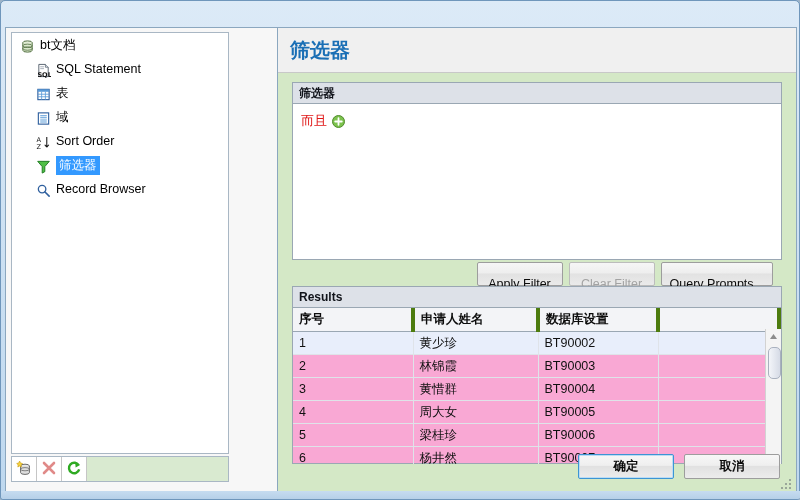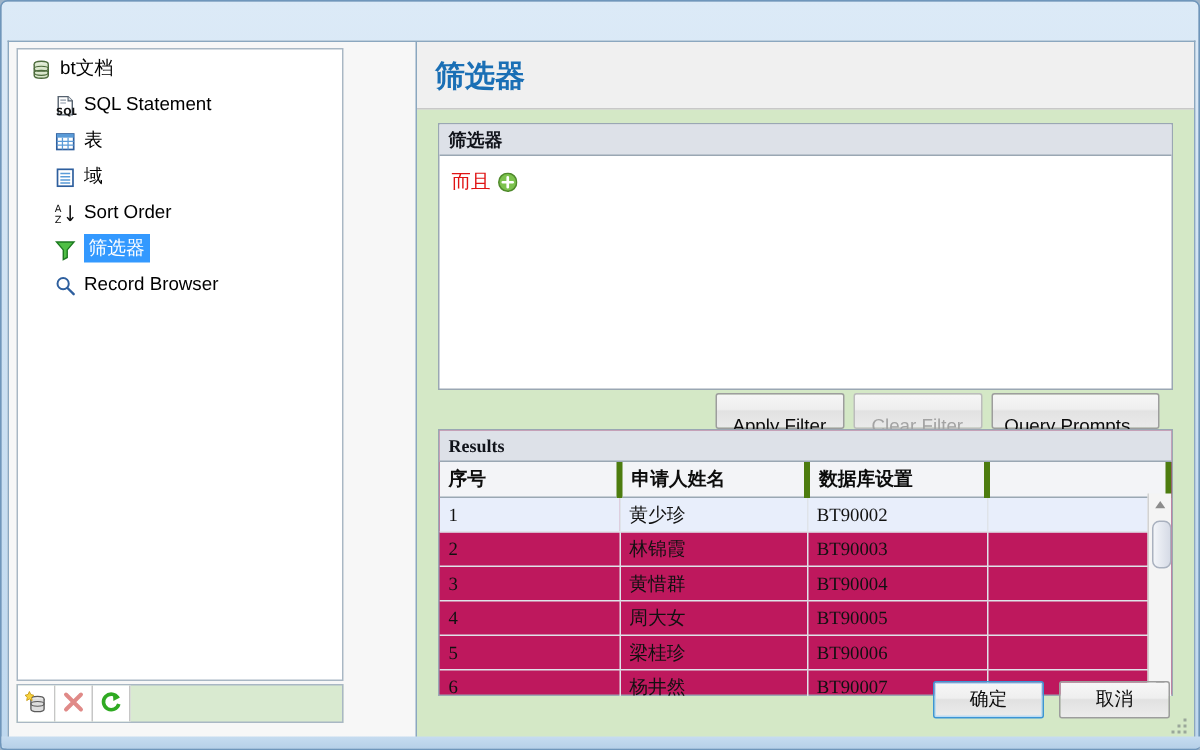--- a/index.html
+++ b/index.html
@@ -129,21 +129,21 @@
     background:linear-gradient(180deg,#f6f6f6 0%,#eeeeee 45%,#e2e2e2 50%,#eaeaea 100%);
     border:1px solid #9d9d9d;border-radius:2px;
     cursor:pointer;padding:10px 8px;
   }
   .btn.disabled{color:#a3a3a3;border-color:#bcbcbc;cursor:default;}
   .btn u{text-decoration:underline;}
   
   .results{
     position:absolute;left:14px;top:258px;right:14px;height:178px;
     box-sizing:border-box;
-    background:#be185d;border:1px solid #9aa7b3;font-family:Liberation Serif, serif;
+    background:#f9a8d4;border:1px solid #9aa7b3;
   }
   .res-header{
     height:20px;line-height:20px;
     background:#dde1e8;border-bottom:1px solid #9aa7b3;
     padding-left:6px;font-weight:bold;font-size:12px;color:#10131a;
   }
   .grid-wrap{position:relative;height:156px;overflow:hidden;}
   table.grid{border-collapse:collapse;width:100%;table-layout:fixed;}
   table.grid th{
     height:21px;background:#f3f4f7;
@@ -169,24 +169,24 @@
   .vs-thumb{
     position:absolute;left:2px;top:18px;width:11px;height:30px;
     background:linear-gradient(90deg,#f3f5f9,#d6dbe6);
     border:1px solid #a9b1bf;border-radius:5px;cursor:pointer;
   }
   
   .dlg-buttons{
     position:absolute;right:16px;bottom:14px;display:flex;gap:10px;
   }
   .dbtn{
-    width:74px;height:25px;line-height:23px;text-align:center;
+    width:96px;height:25px;line-height:23px;text-align:center;
     box-sizing:border-box;font-size:12.5px;color:#0b0b0b;
     background:linear-gradient(180deg,#f7f7f7 0%,#efefef 45%,#e1e1e1 50%,#ececec 100%);
-    border:1px solid #9d9d9d;border-radius:2px;cursor:pointer;
+    border:1px solid #9d9d9d;border-radius:2px;cursor:pointer;font-weight:bold;
   }
   .dbtn.default{
     border:1px solid #3c95d4;
     box-shadow:0 0 0 1px #bcdcf4 inset;
   }
   .grip{position:absolute;right:4px;bottom:3px;width:12px;height:12px;}
 </style>
 </head>
 <body>
 

